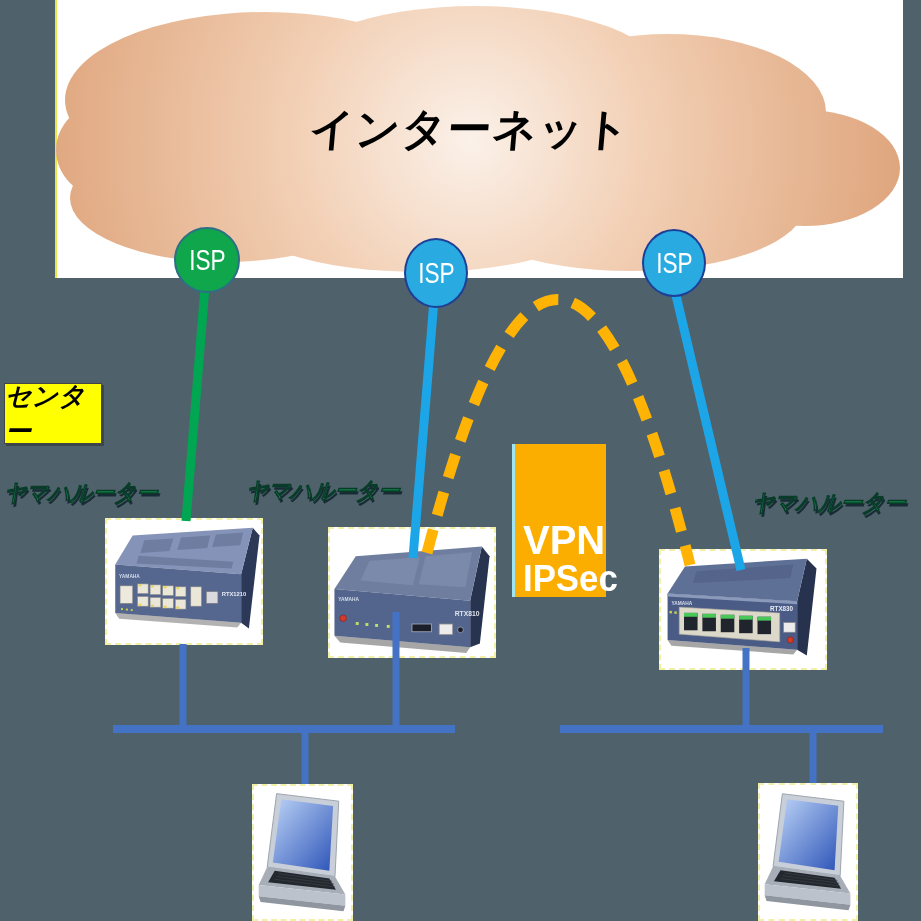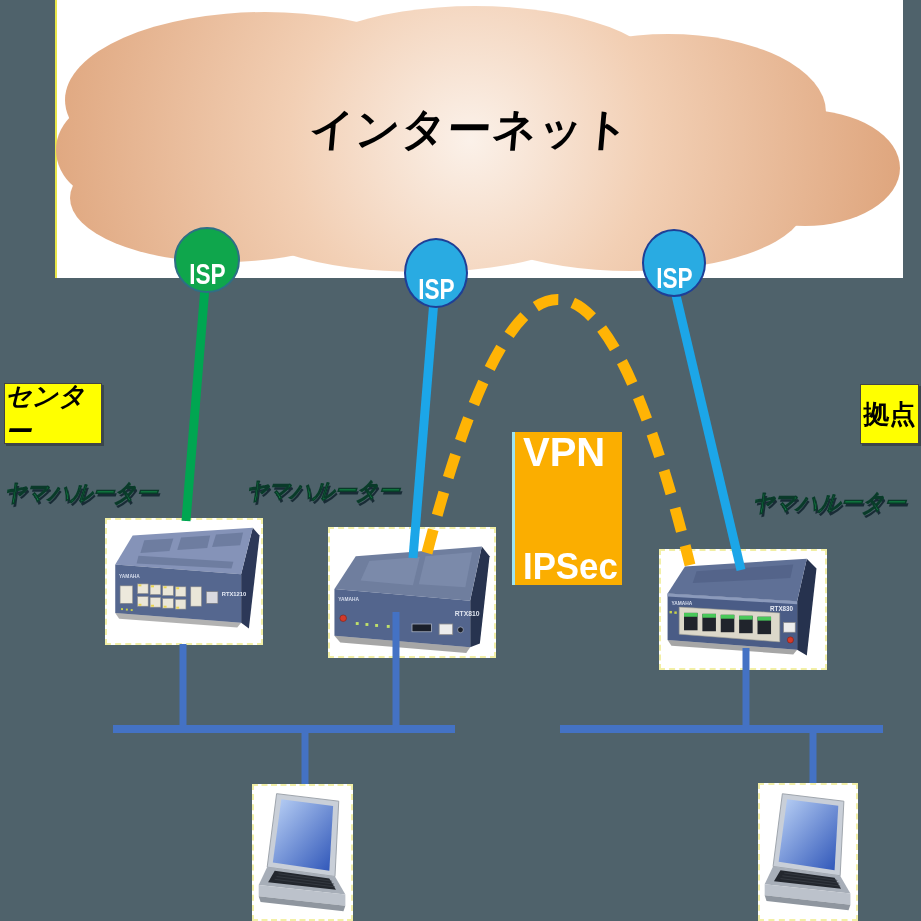--- a/index.html
+++ b/index.html
@@ -10,22 +10,22 @@
   }
   .abs{position:absolute;}
   .canvas-top{left:57px;top:0;width:846px;height:278px;background:#FFFFFF;}
   .canvas-edge{left:55px;top:0;width:2px;height:278px;background:#E8E54A;}
   .internet-title{
     left:250px;top:100px;width:440px;text-align:center;
     font-size:44px;font-weight:bold;color:#000;letter-spacing:1px;
     transform:skewX(-5deg);
   }
   .isp{
-    border-radius:50%;display:flex;align-items:flex-end;justify-content:center;
-    color:#fff;font-weight:bold;font-size:29px;
+    border-radius:50%;display:flex;align-items:center;justify-content:center;
+    color:#fff;font-weight:normal;font-size:29px;
   }
   .isp span{display:inline-block;transform:scaleX(.78);}
   .isp-green{left:174px;top:227px;width:62px;height:62px;background:#0FA64C;border:2px solid #2E6F85;}
   .isp-blue-mid{left:404px;top:238px;width:60px;height:66px;background:#29ABE2;border:2px solid #1E3F96;}
   .isp-blue-right{left:642px;top:229px;width:60px;height:64px;background:#29ABE2;border:2px solid #1E3F96;}
   .site-label{
     background:#FFFF00;color:#000;font-weight:bold;font-size:26px;
     display:flex;align-items:center;justify-content:center;
     border:1px solid #444;box-shadow:2px 2px 0 rgba(20,20,20,.35);
   }
@@ -35,23 +35,23 @@
     color:#16A94F;font-weight:bold;font-style:italic;font-size:24px;
     white-space:nowrap;text-align:center;
     transform:scaleX(.9) skewX(-6deg);transform-origin:left;
     -webkit-text-stroke:.8px #0A3A2A;
     text-shadow:2px 3px 0 rgba(5,25,35,.75);
   }
   .yamaha-left{left:4px;top:477px;width:160px;}
   .yamaha-middle{left:246px;top:475px;width:160px;}
   .yamaha-right{left:752px;top:487px;width:160px;}
   .vpn-box{
-    left:512px;top:432px;width:110px;height:153px;background:#FBAE00;
+    left:512px;top:444px;width:94px;height:153px;background:#FBAE00;
     border-left:3px solid #9FE4F0;box-sizing:border-box;
-    display:flex;flex-direction:column;justify-content:space-between;
+    display:flex;flex-direction:column;justify-content:flex-end;
     padding-left:8px;color:#fff;font-weight:bold;
   }
   .vpn-box .l1{font-size:40px;line-height:1;}
   .vpn-box .l2{font-size:37px;line-height:1;transform:scaleX(.94);transform-origin:left;}
   .photo{background:#fff;border:2px dashed rgba(233,226,94,.55);box-sizing:border-box;}
   .photo svg{display:block;width:100%;height:100%;}
   .photo-router1{left:105px;top:518px;width:158px;height:127px;}
   .photo-router2{left:328px;top:527px;width:168px;height:131px;}
   .photo-router3{left:659px;top:549px;width:168px;height:121px;}
   .photo-laptop1{left:252px;top:784px;width:101px;height:137px;}
@@ -243,21 +243,20 @@
     <span>ISP</span>
   </div>
   <div class="abs isp isp-blue-mid">
     <span>ISP</span>
   </div>
   <div class="abs isp isp-blue-right">
     <span>ISP</span>
   </div>
 
   <div class="abs site-label site-center">センター</div>
-  <div class="abs site-label site-branch">拠点</div>
 
   <div class="abs yamaha-label yamaha-left">ヤマハルーター</div>
   <div class="abs yamaha-label yamaha-middle">ヤマハルーター</div>
   <div class="abs yamaha-label yamaha-right">ヤマハルーター</div>
 
   <div class="abs vpn-box">
     <div class="l1">VPN</div>
     <div class="l2">IPSec</div>
   </div>
 

